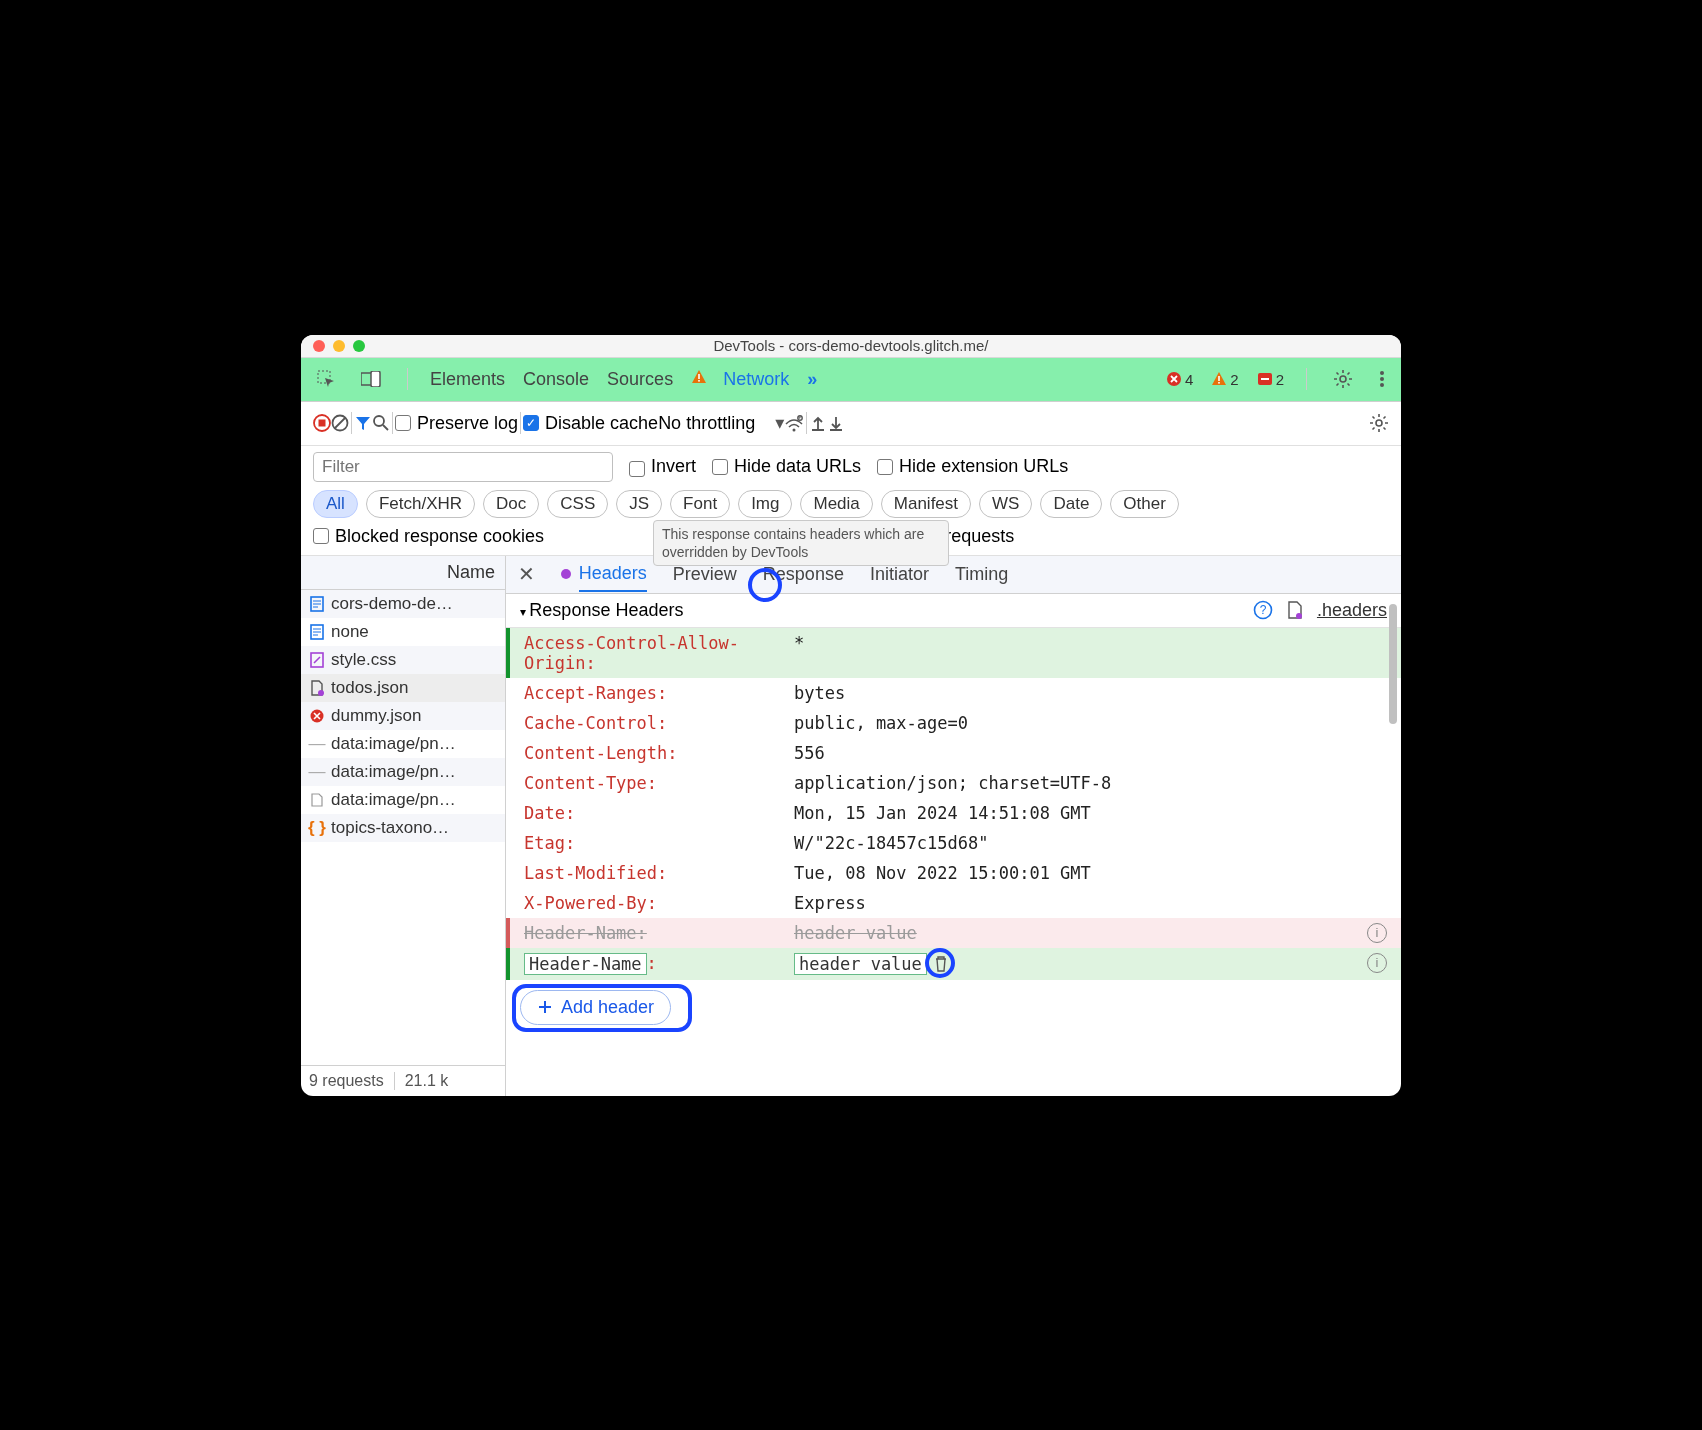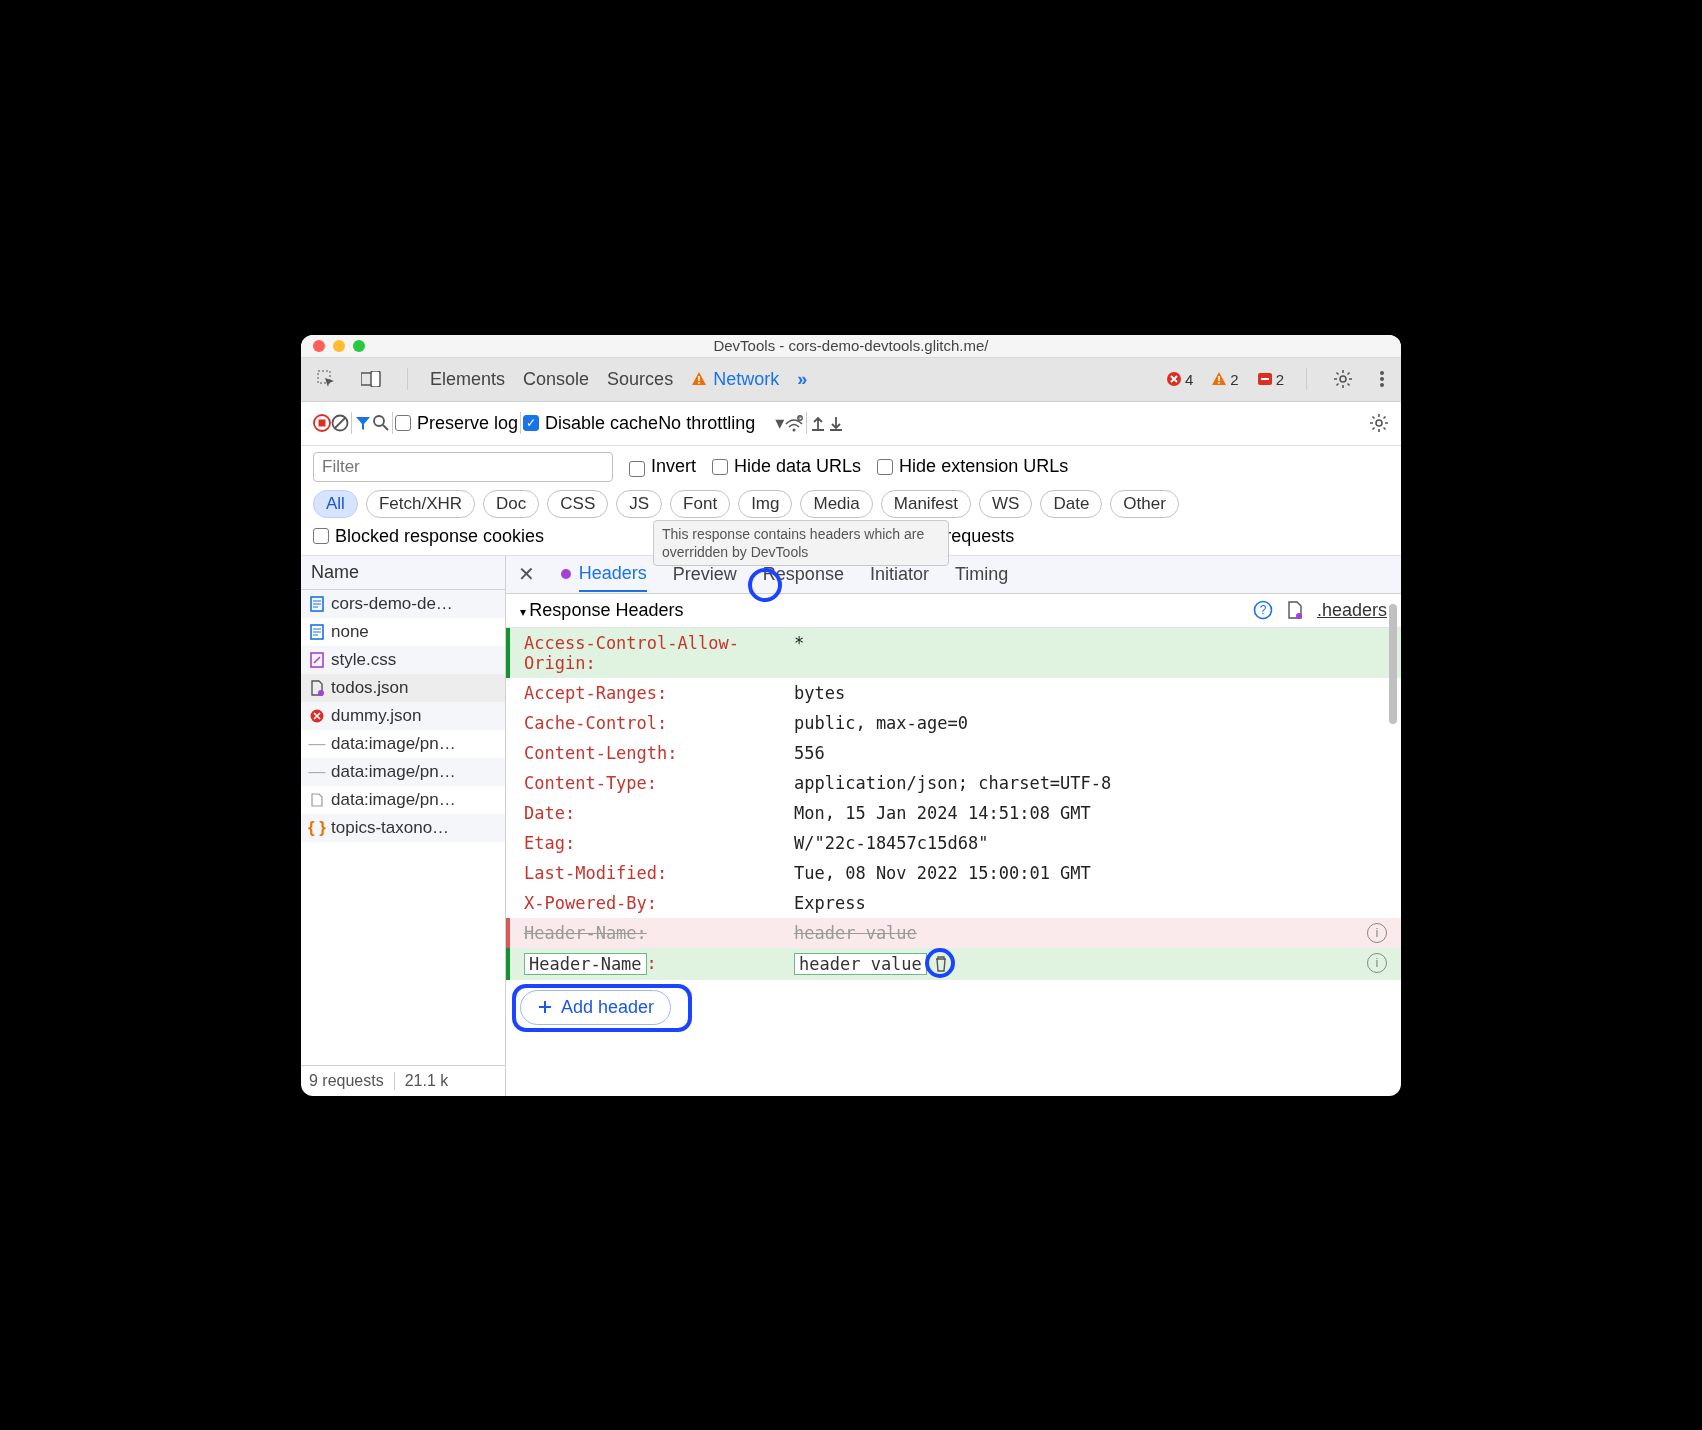--- a/index.html
+++ b/index.html
@@ -36,33 +36,33 @@
   .tl-red { background:#ff5f57; }
   .tl-yel { background:#febc2e; }
   .tl-grn { background:#28c840; }
   .titlebar-title {
     position: absolute; left:0; right:0; text-align:center;
     font-size: 15px; color:#444; font-weight:500; pointer-events:none;
   }
   
   .tabbar {
     height: 44px;
-    background:#e5e5e5;
+    background:#86efac;
     border-bottom:1px solid #cfcfcf;
     display:flex;
     align-items:center;
     gap:18px;
     padding:0 12px;
     color:#444;
     font-size:18px;
   }
   .tabbar .icon-btn { color:#555; padding:2px 4px; cursor:pointer; }
   .tab-item { cursor:pointer; color:#444; }
   .tab-item.active { color:#1a73e8; font-weight:500; }
-  .tab-item.net { display:flex; align-items:center; gap:6px; }
+  .tab-item.net { display:flex; align-items:flex-start; gap:16px; }
   .tab-warn-tri { color:#e8710a; }
   .tabbar .overflow { font-weight:bold; color:#1a73e8; }
   .tabbar .spacer { flex:1; }
   .tabbar .counter {
     display:flex; align-items:center; gap:3px; font-size:15px; color:#333;
   }
   .counter svg, .counter .circ { display:inline-block; }
   .tabbar .divider {
     width:1px; height:22px; background:#ccc; margin:0 4px;
   }
@@ -102,21 +102,21 @@
     font-size:14px; color:#555; padding:4px 8px; line-height:1.3; z-index:5;
     width: 296px;
   }
   
   .panel { display:flex; height: 540px; }
   .col-left {
     width: 205px; border-right:1px solid #d0d0d0; display:flex; flex-direction:column;
   }
   .col-left .hdr {
     border-bottom:1px solid #d0d0d0; background:#f4f6fb;
-    padding:6px 10px; font-size:18px; color:#333;
+    padding:6px 10px; font-size:18px; color:#333;text-align:right;
   }
   .req-list { flex:1; overflow:auto; }
   .req-row {
     display:flex; align-items:center; gap:6px;
     padding:4px 8px; font-size:17px; color:#333; cursor:pointer; white-space:nowrap;
     overflow:hidden;
   }
   .req-row .ricon { width:16px; display:flex; align-items:center; justify-content:center;}
   .req-row.selected { background:#ededed; }
   .req-row.alt { background:#f5f6fa; }

